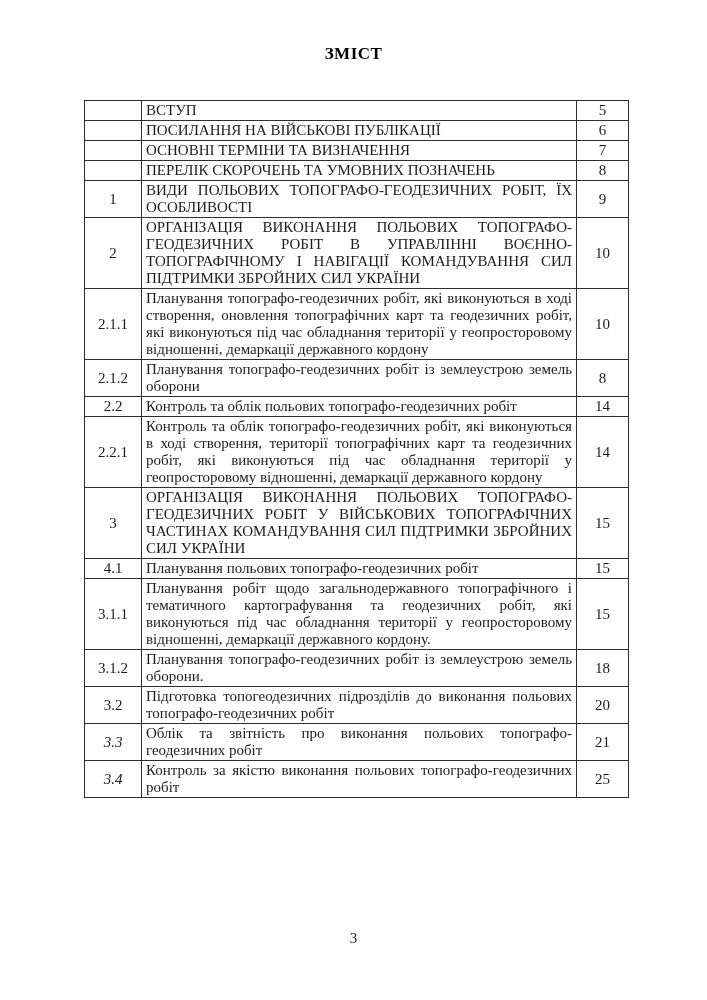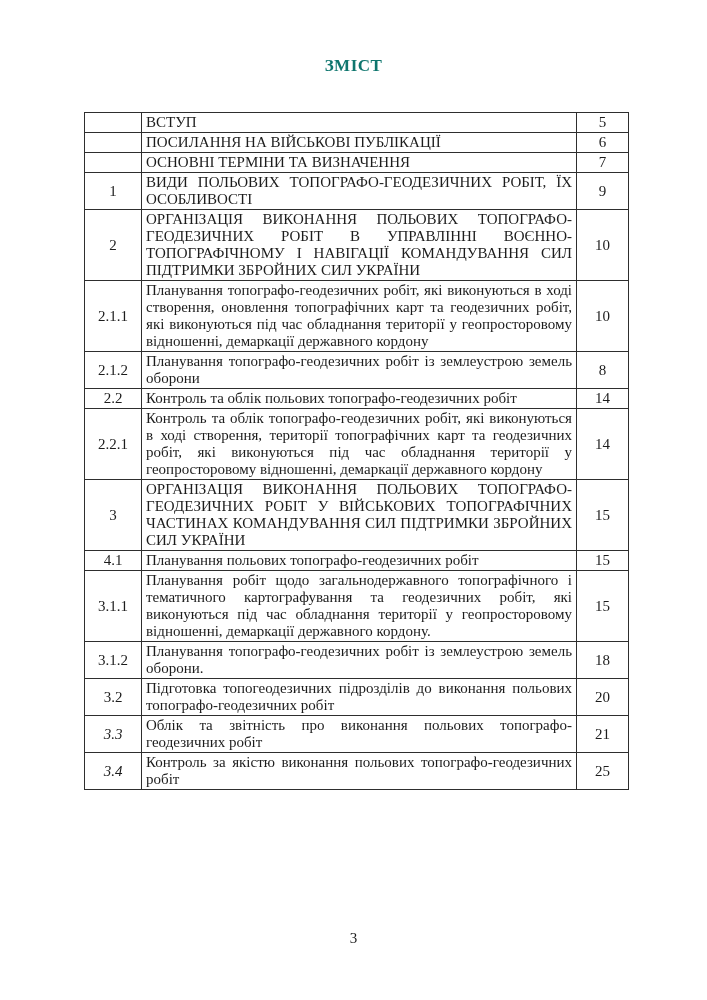--- a/index.html
+++ b/index.html
@@ -9,26 +9,26 @@
   body {
     width: 707px;
     height: 1000px;
     background: #ffffff;
     color: #1c1c1c;
     font-family: "Liberation Serif", serif;
     position: relative;
     overflow: hidden;
   }
   .doc-title {
-    padding-top: 56px;
+    padding-top: 44px;
     text-align: center;
     font-size: 17px;
     font-weight: bold;
     letter-spacing: 0.5px;
-    color: #0f766e;
+    color: #000000;
   }
   table.toc {
     border-collapse: collapse;
     table-layout: fixed;
     width: 545px;
     margin: 36px 0 8px 84px;
   }
   table.toc td {
     border: 1px solid #2e2e2e;
     font-size: 15px;
@@ -80,20 +80,25 @@
       </tr>
       <tr>
         <td class="col-num"></td>
         <td class="col-title">ПОСИЛАННЯ НА ВІЙСЬКОВІ ПУБЛІКАЦІЇ</td>
         <td class="col-page">6</td>
       </tr>
       <tr>
         <td class="col-num"></td>
         <td class="col-title">ОСНОВНІ ТЕРМІНИ ТА ВИЗНАЧЕННЯ</td>
         <td class="col-page">7</td>
+      </tr>
+      <tr>
+        <td class="col-num"></td>
+        <td class="col-title">ПЕРЕЛІК СКОРОЧЕНЬ ТА УМОВНИХ ПОЗНАЧЕНЬ</td>
+        <td class="col-page">8</td>
       </tr>
       <tr>
         <td class="col-num">1</td>
         <td class="col-title">ВИДИ ПОЛЬОВИХ ТОПОГРАФО-ГЕОДЕЗИЧНИХ РОБІТ, ЇХ ОСОБЛИВОСТІ</td>
         <td class="col-page">9</td>
       </tr>
       <tr>
         <td class="col-num">2</td>
         <td class="col-title">ОРГАНІЗАЦІЯ ВИКОНАННЯ ПОЛЬОВИХ ТОПОГРАФО-ГЕОДЕЗИЧНИХ РОБІТ В УПРАВЛІННІ ВОЄННО-ТОПОГРАФІЧНОМУ І НАВІГАЦІЇ КОМАНДУВАННЯ СИЛ ПІДТРИМКИ ЗБРОЙНИХ СИЛ УКРАЇНИ</td>
         <td class="col-page">10</td>

